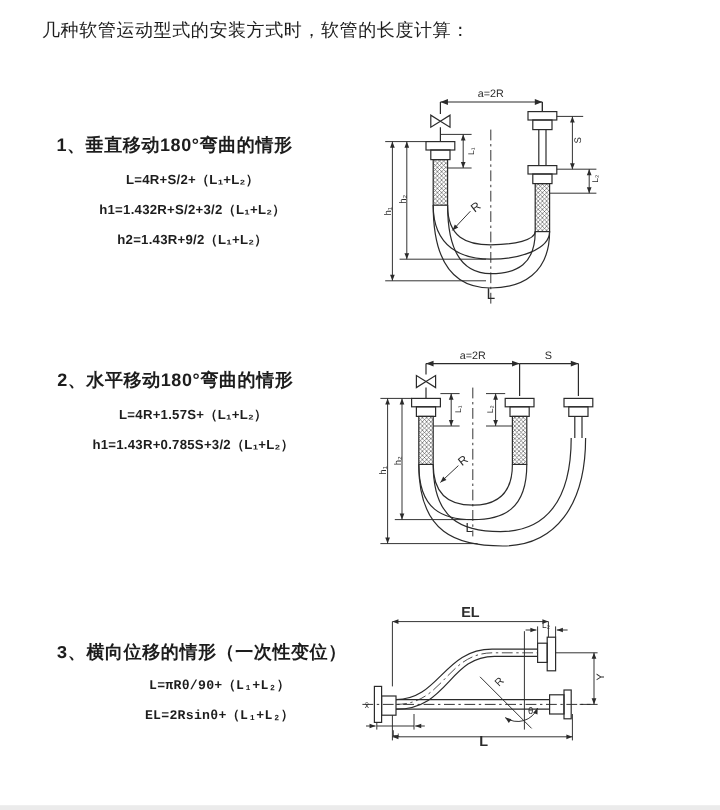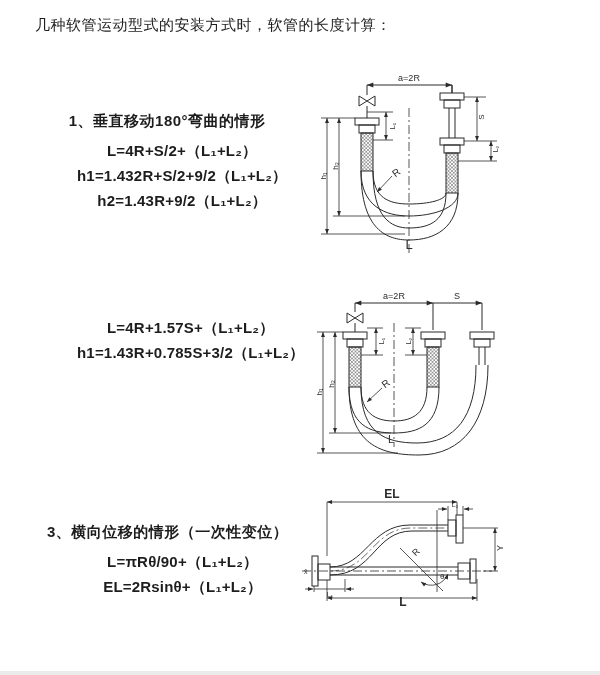--- a/index.html
+++ b/index.html
@@ -9,29 +9,29 @@
     overflow:hidden;
   }
   .page-title{
     position:absolute;left:35px;top:16px;font-size:15px;font-weight:400;
     letter-spacing:.5px;white-space:nowrap;
   }
   .section{position:absolute;left:47px;text-align:center;}
   .section .heading{font-size:15px;font-weight:700;letter-spacing:.5px;white-space:nowrap;}
   .section .formulas{margin:7px 0 0 30px;}
   .section .formula{
-    font-size:15px;font-weight:600;line-height:25px;white-space:nowrap;letter-spacing:.2px;
+    font-size:11px;font-weight:600;line-height:25px;white-space:nowrap;letter-spacing:.2px;
   }
   #sec1{top:112px;}
   #sec2{top:308px;}
-  #sec3{top:523px;}
+  #sec3{top:534px;font-family:Liberation Mono, monospace;}
   .diagram{position:absolute;}
   #dia1{left:305px;top:66px;}
   #dia2{left:303px;top:285px;}
-  #dia3{left:300px;top:482px;}
+  #dia3{left:300px;top:498px;}
   svg{overflow:visible;}
   svg text{
     font-family:"Liberation Sans","DejaVu Sans",sans-serif;
     fill:#2b2b2b;stroke:none;
   }
   .scan-edge{position:absolute;left:0;bottom:0;width:100%;height:4px;background:#ebebeb;}
 </style>
 </head>
 <body>
 
@@ -45,26 +45,27 @@
     </pattern>
   </defs>
 </svg>
 
 <div class="page-title">几种软管运动型式的安装方式时，软管的长度计算：</div>
 
 <div class="section" id="sec1">
   <div class="heading">1、垂直移动180°弯曲的情形</div>
   <div class="formulas">
     <div class="formula">L=4R+S/2+（L₁+L₂）</div>
-    <div class="formula">h1=1.432R+S/2+9/2（L₁+L₂）</div>
+    <div class="formula">h1=1.432R+S/2+3/2（L₁+L₂）</div>
     <div class="formula">h2=1.43R+9/2（L₁+L₂）</div>
   </div>
 </div>
 
 <div class="section" id="sec2">
+  <div class="heading">2、水平移动180°弯曲的情形</div>
   <div class="formulas">
     <div class="formula">L=4R+1.57S+（L₁+L₂）</div>
     <div class="formula">h1=1.43R+0.785S+3/2（L₁+L₂）</div>
   </div>
 </div>
 
 <div class="section" id="sec3">
   <div class="heading">3、横向位移的情形（一次性变位）</div>
   <div class="formulas">
     <div class="formula">L=πRθ/90+（L₁+L₂）</div>

